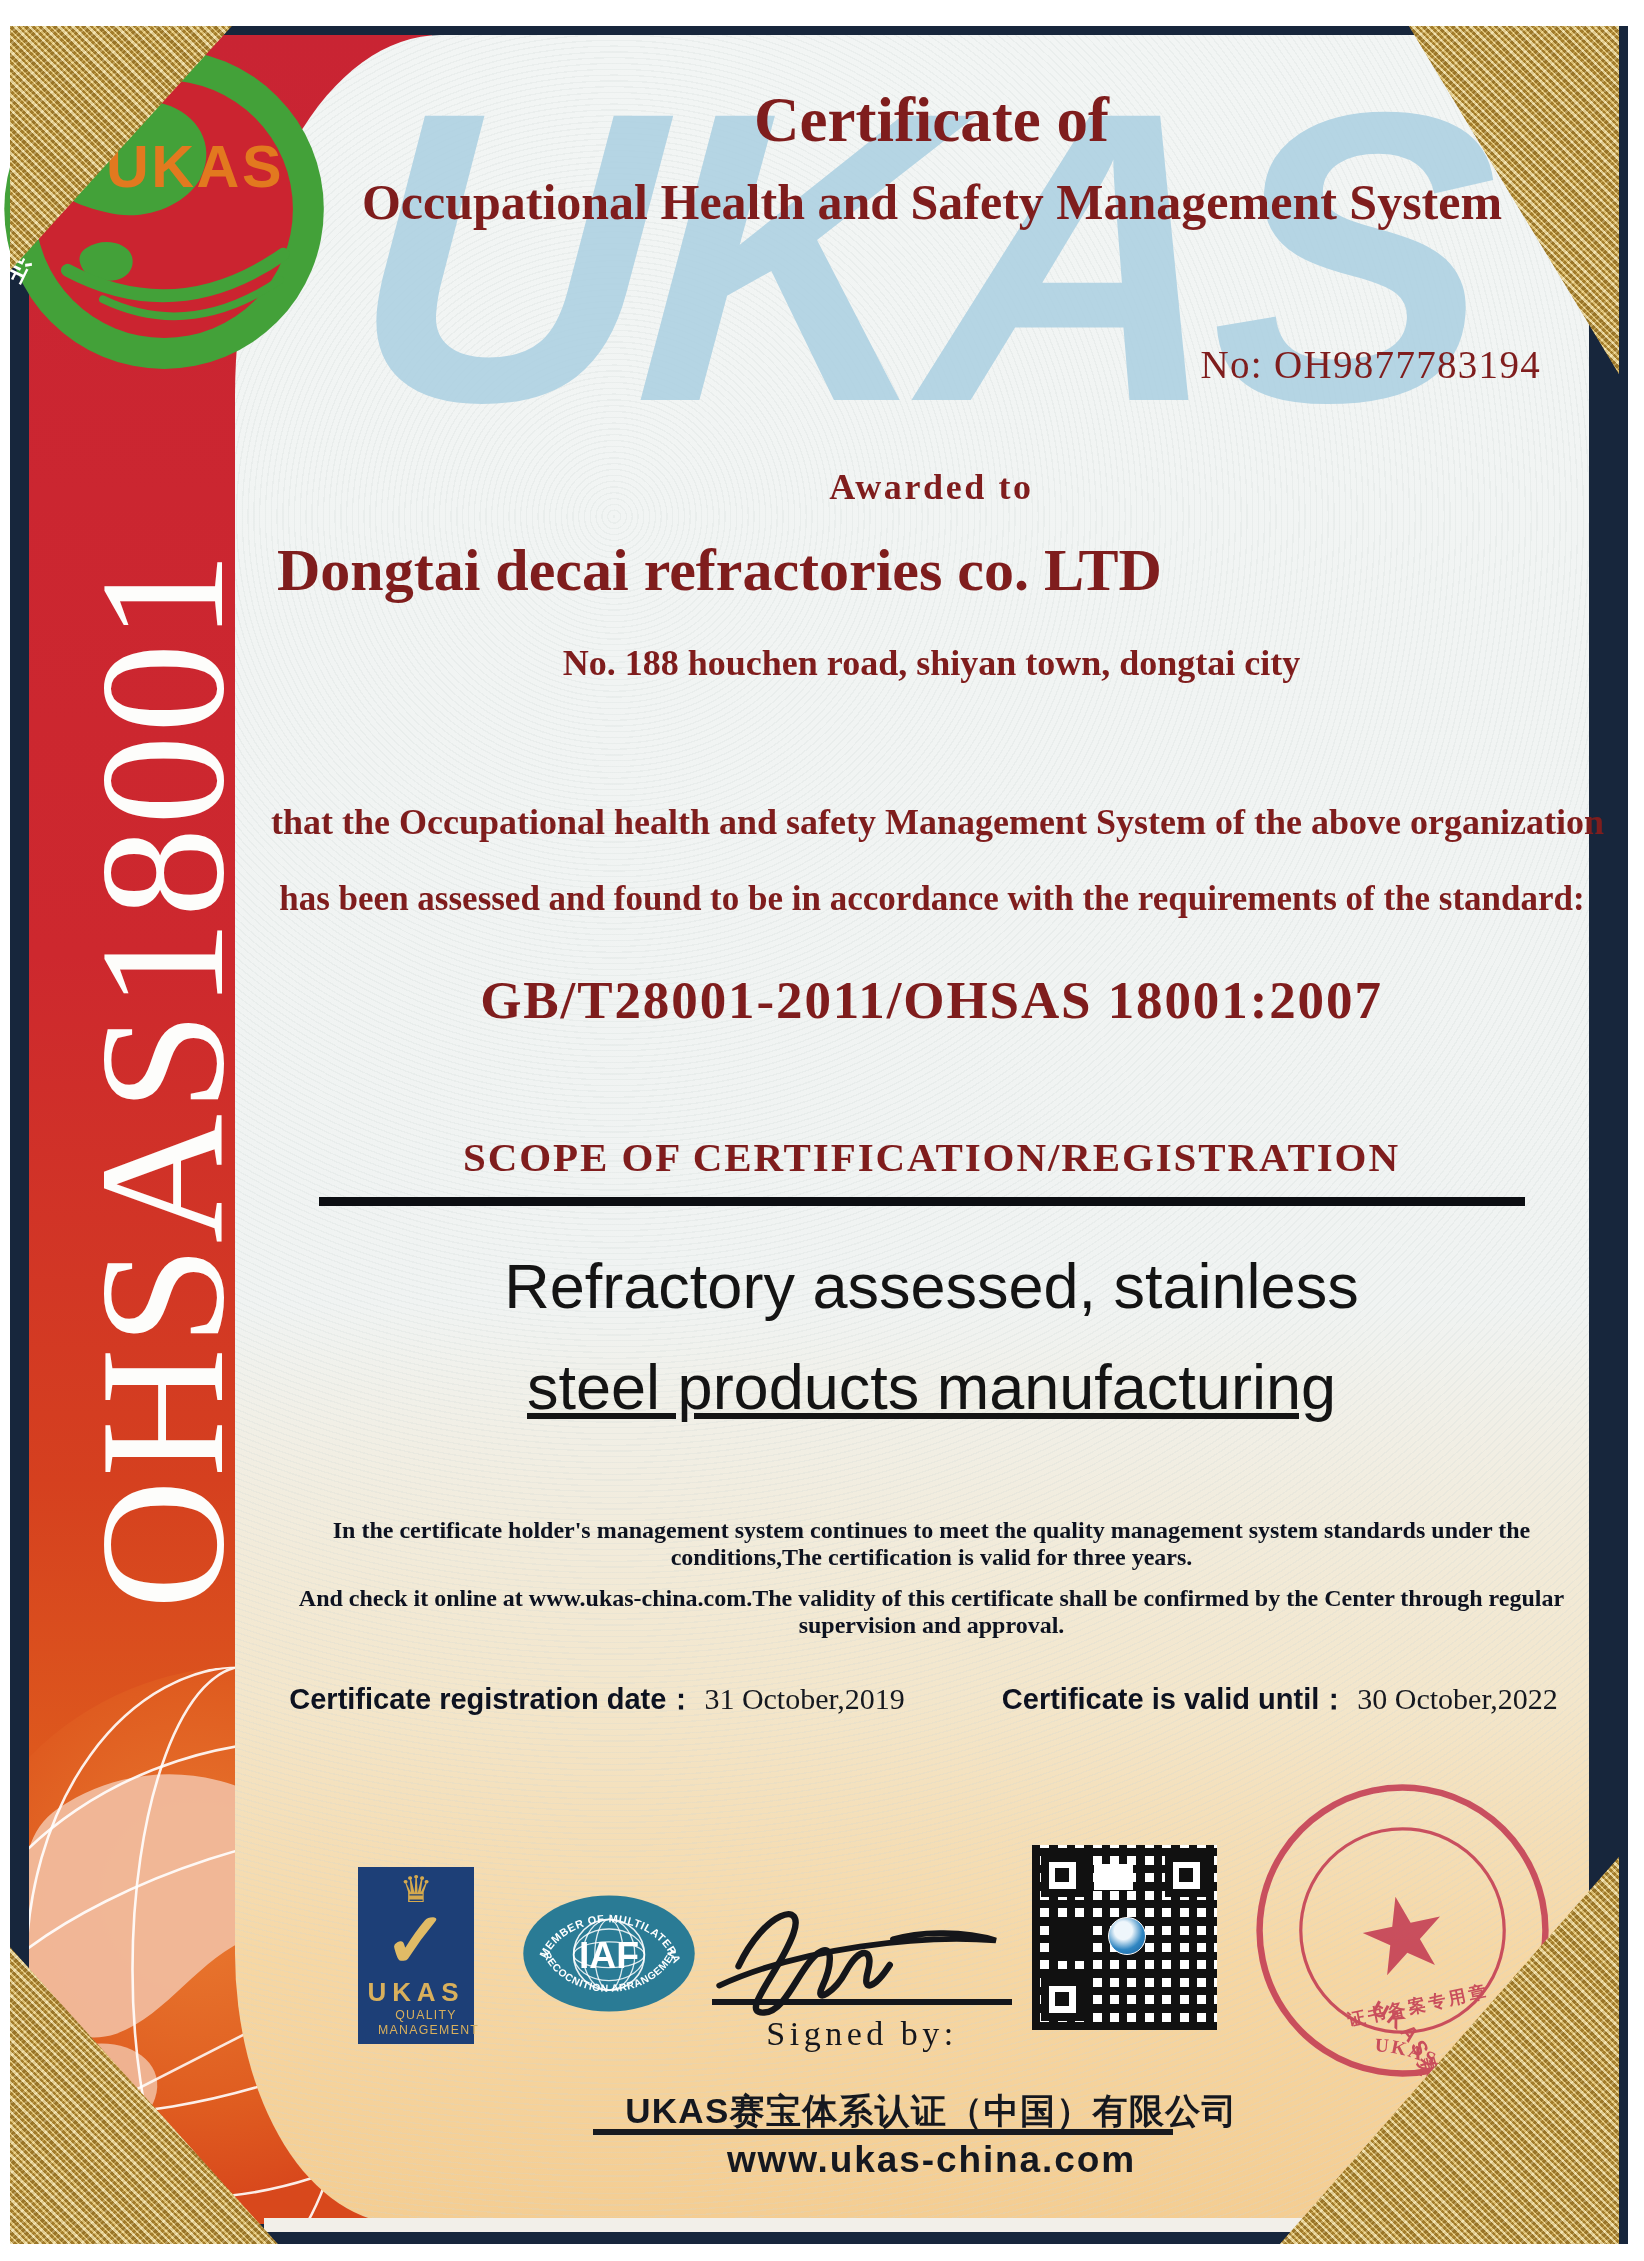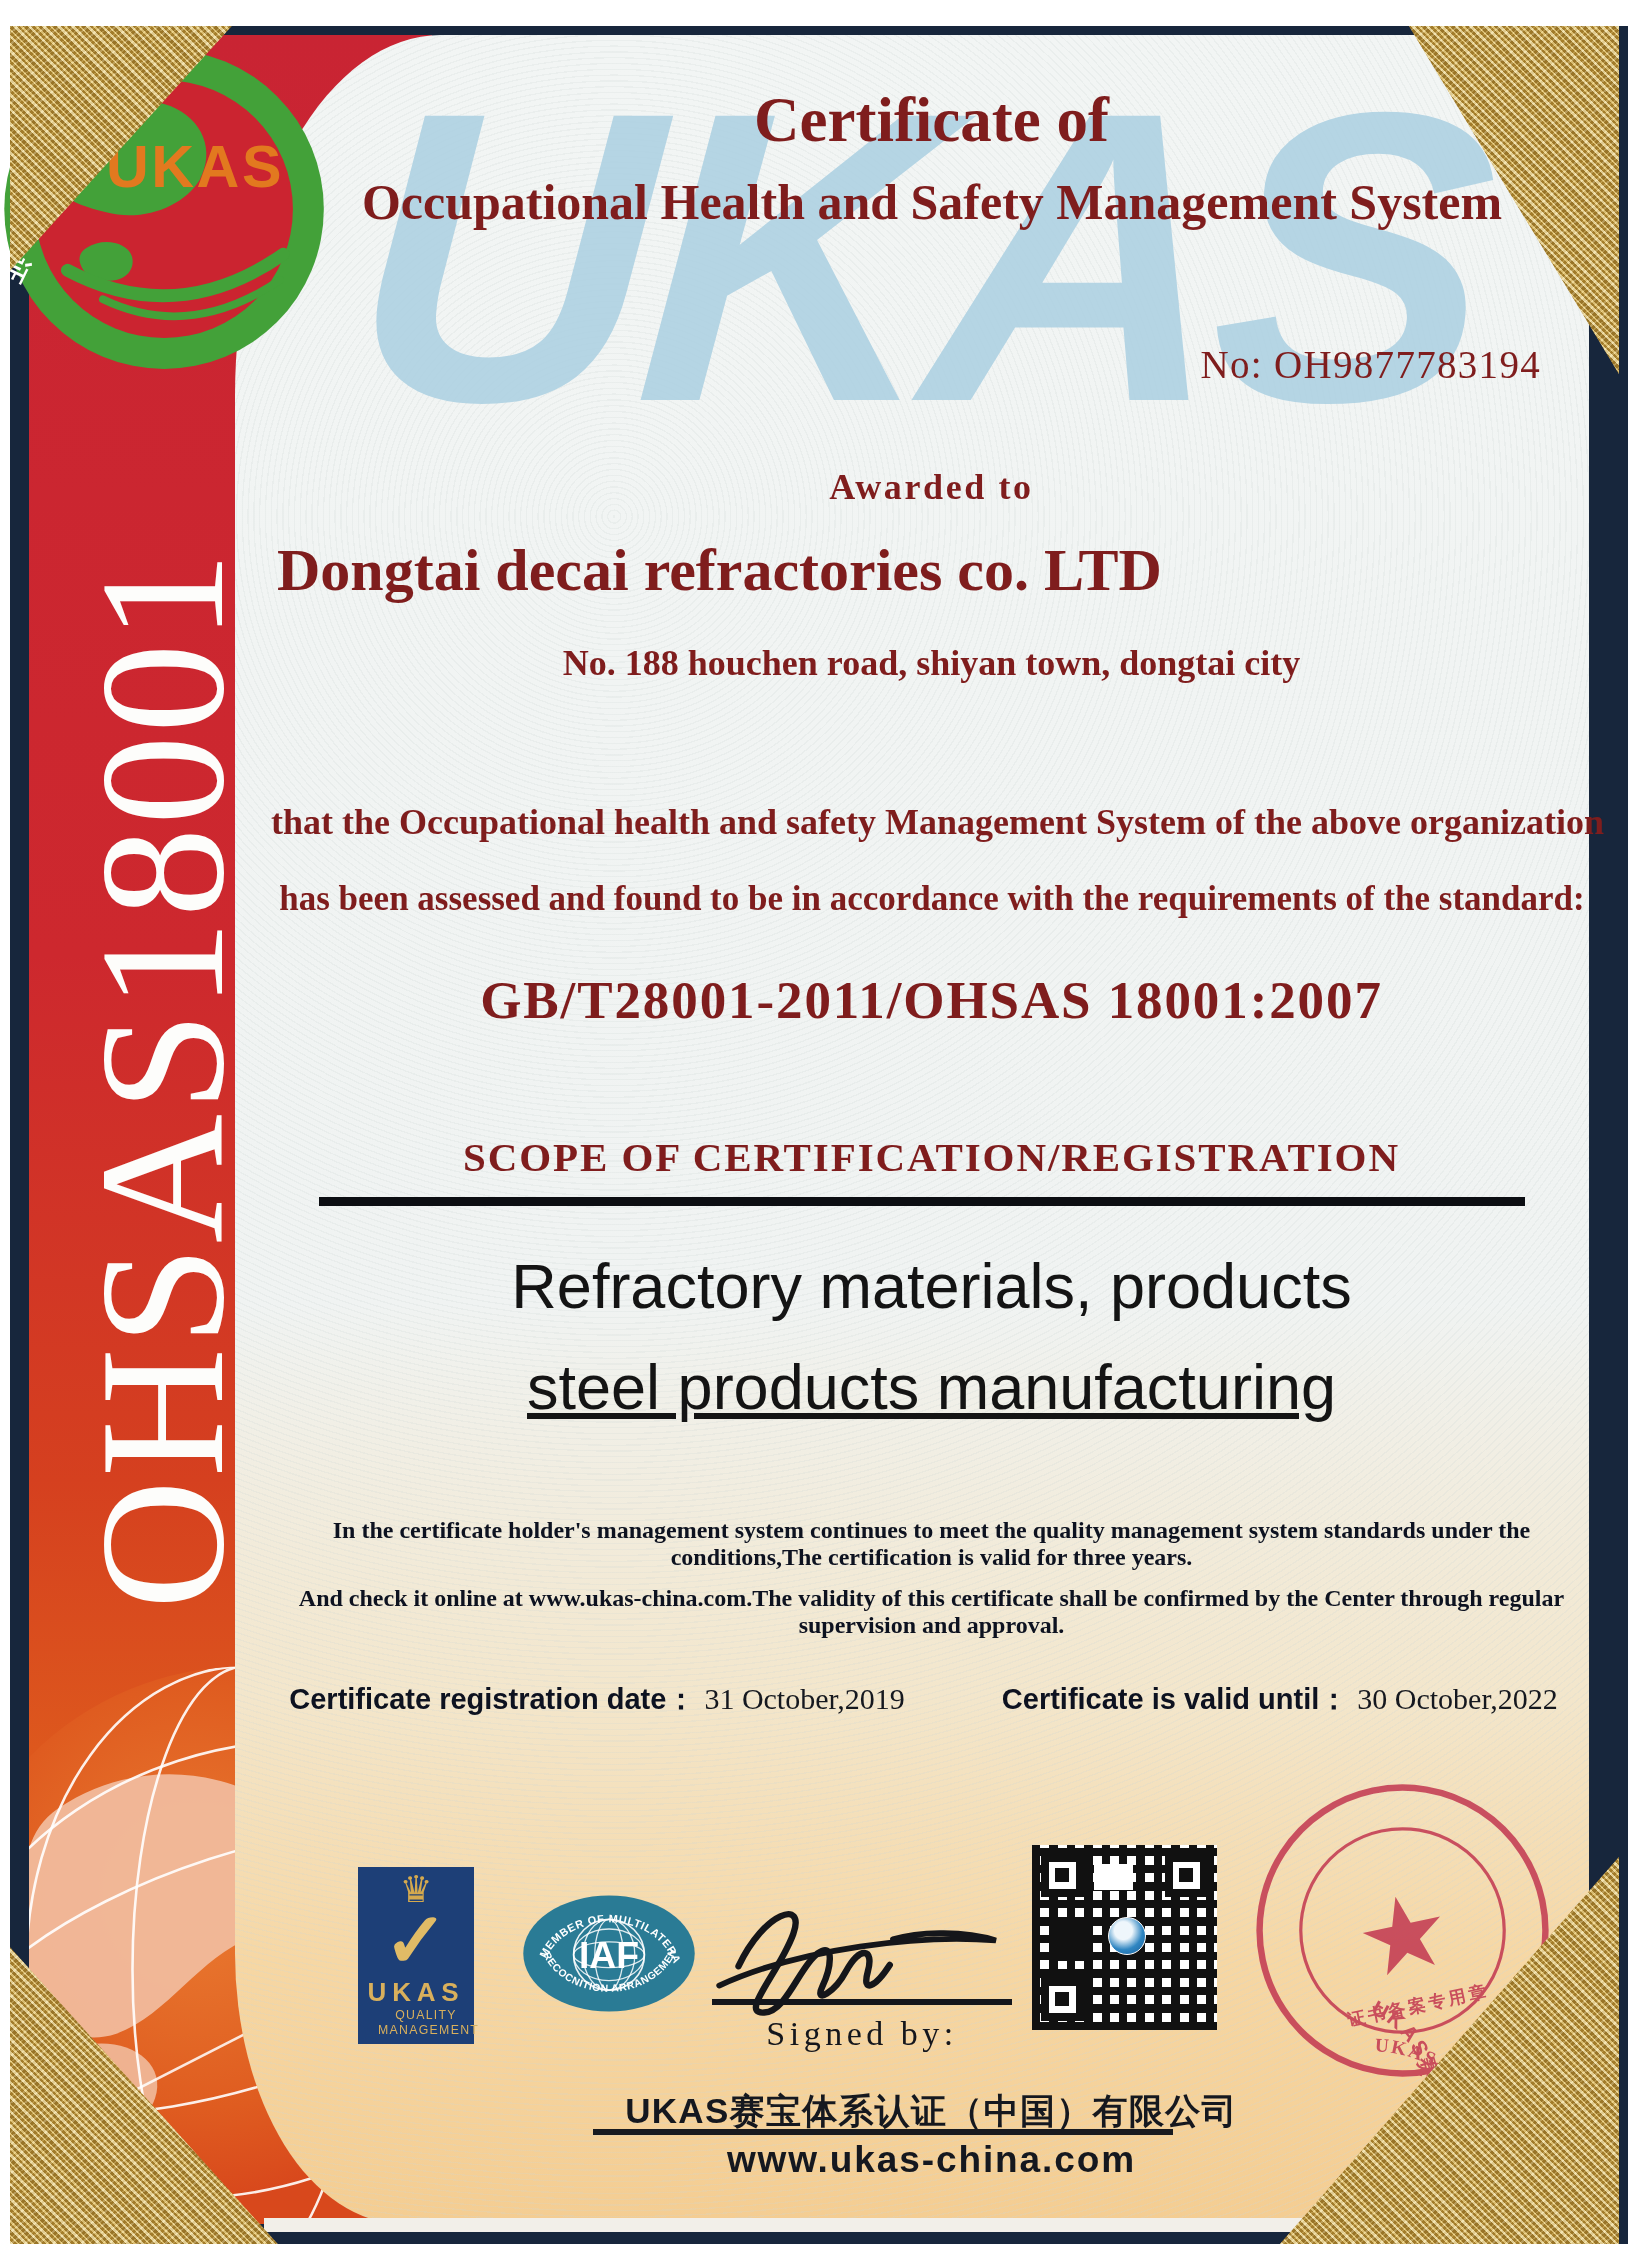--- a/index.html
+++ b/index.html
@@ -147,21 +147,21 @@
 <div class="abs tt awarded">Awarded to</div>
 <div class="abs tt company">Dongtai decai refractories co. LTD</div>
 <div class="abs tt address">No. 188 houchen road, shiyan town, dongtai city</div>
 
 <div class="abs tt para1">that the Occupational health and safety Management System of the above organization</div>
 <div class="abs tt para2">has been assessed and found to be in accordance with the requirements of the standard:</div>
 <div class="abs tt standard">GB/T28001-2011/OHSAS 18001:2007</div>
 
 <div class="abs tt scopehead">SCOPE OF CERTIFICATION/REGISTRATION</div>
 <div class="abs scopeline"></div>
-<div class="abs scope1">Refractory materials, products</div>
+<div class="abs scope1">Refractory assessed, stainless</div>
 <div class="abs scope2">steel products manufacturing</div>
 
 <div class="abs fine">In the certificate holder's management system continues to meet the quality management system standards under the conditions,The certification is valid for three years.</div>
 <div class="abs fine fine2">And check it online at www.ukas-china.com.The validity of this certificate shall be confirmed by the Center through regular supervision and approval.</div>
 
 <div class="abs dates">
   <div>
     <span class="dlabel">Certificate registration date：</span><span class="dvalue">31 October,2019</span>
   </div>
   <div>

